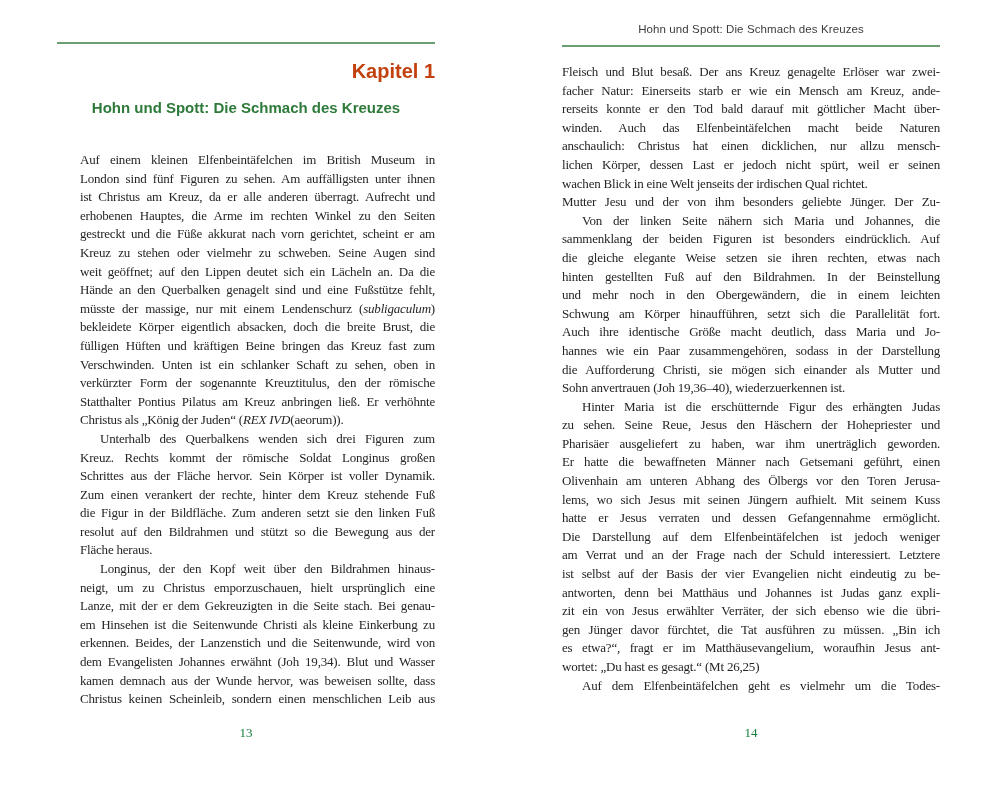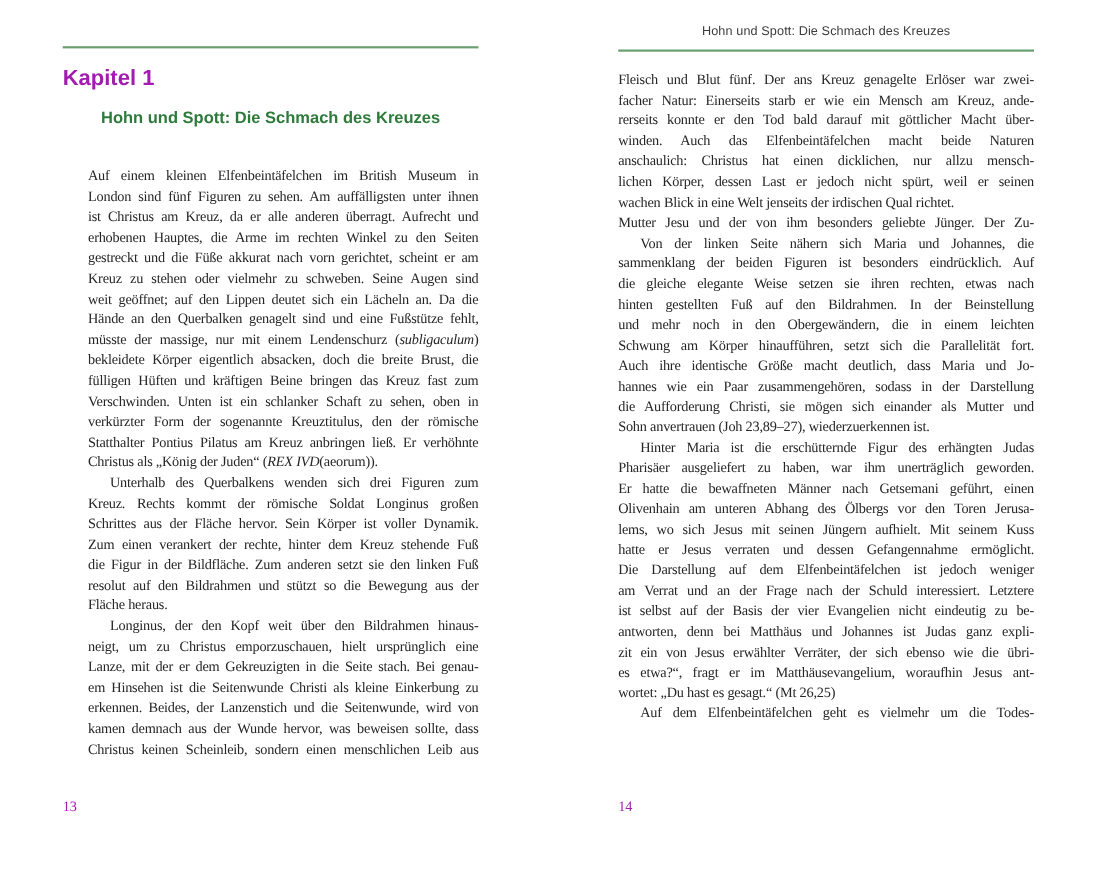--- a/index.html
+++ b/index.html
@@ -33,25 +33,25 @@
   }
   .page.left  .rule { top: 42px; }
   .page.right .rule { top: 45px; }
 
   .chapter-number {
     position: absolute;
     top: 60px;
     left: 0;
     right: 0;
     margin: 0;
-    text-align: left;
+    text-align: right;
     font-family: "Liberation Sans", sans-serif;
     font-size: 20px;
     font-weight: bold;
-    color: #a21caf;
+    color: #c2410c;
   }
   .chapter-title {
     position: absolute;
     top: 99px;
     left: 0;
     right: 0;
     margin: 0;
     text-align: center;
     font-family: "Liberation Sans", sans-serif;
     font-size: 15px;
@@ -89,23 +89,23 @@
     overflow: visible;
   }
   .line.para-end { text-align-last: left; }
   .line.indent   { text-indent: 20px; }
 
   .pagenum {
     position: absolute;
     top: 725px;
     left: 0;
     right: 0;
-    text-align: left;
+    text-align: center;
     font-size: 13px;
-    color: #a21caf;
+    color: #15803d;
     font-family: Liberation Serif, serif;
   }
 </style>
 </head>
 <body>
 
 <div class="spread">
 
   <section class="page left">
     <div class="rule"></div>
@@ -132,59 +132,62 @@
         <div class="line">Schrittes aus der Fläche hervor. Sein Körper ist voller Dynamik.</div>
         <div class="line">Zum einen verankert der rechte, hinter dem Kreuz stehende Fuß</div>
         <div class="line">die Figur in der Bildfläche. Zum anderen setzt sie den linken Fuß</div>
         <div class="line">resolut auf den Bildrahmen und stützt so die Bewegung aus der</div>
         <div class="line para-end">Fläche heraus.</div>
         <div class="line indent">Longinus, der den Kopf weit über den Bildrahmen hinaus-</div>
         <div class="line">neigt, um zu Christus emporzuschauen, hielt ursprünglich eine</div>
         <div class="line">Lanze, mit der er dem Gekreuzigten in die Seite stach. Bei genau-</div>
         <div class="line">em Hinsehen ist die Seitenwunde Christi als kleine Einkerbung zu</div>
         <div class="line">erkennen. Beides, der Lanzenstich und die Seitenwunde, wird von</div>
+        <div class="line">dem Evangelisten Johannes erwähnt (Joh 19,34). Blut und Wasser</div>
         <div class="line">kamen demnach aus der Wunde hervor, was beweisen sollte, dass</div>
         <div class="line">Christus keinen Scheinleib, sondern einen menschlichen Leib aus</div>
       </div>
     <div class="pagenum">13</div>
   </section>
 
   <section class="page right">
     <div class="running-header">Hohn und Spott: Die Schmach des Kreuzes</div>
     <div class="rule"></div>
     <div class="body-text">
-        <div class="line">Fleisch und Blut fünf. Der ans Kreuz genagelte Erlöser war zwei-</div>
+        <div class="line">Fleisch und Blut besaß. Der ans Kreuz genagelte Erlöser war zwei-</div>
         <div class="line">facher Natur: Einerseits starb er wie ein Mensch am Kreuz, ande-</div>
         <div class="line">rerseits konnte er den Tod bald darauf mit göttlicher Macht über-</div>
         <div class="line">winden. Auch das Elfenbeintäfelchen macht beide Naturen</div>
         <div class="line">anschaulich: Christus hat einen dicklichen, nur allzu mensch-</div>
         <div class="line">lichen Körper, dessen Last er jedoch nicht spürt, weil er seinen</div>
         <div class="line para-end">wachen Blick in eine Welt jenseits der irdischen Qual richtet.</div>
         <div class="line">Mutter Jesu und der von ihm besonders geliebte Jünger. Der Zu-</div>
         <div class="line indent">Von der linken Seite nähern sich Maria und Johannes, die</div>
         <div class="line">sammenklang der beiden Figuren ist besonders eindrücklich. Auf</div>
         <div class="line">die gleiche elegante Weise setzen sie ihren rechten, etwas nach</div>
         <div class="line">hinten gestellten Fuß auf den Bildrahmen. In der Beinstellung</div>
         <div class="line">und mehr noch in den Obergewändern, die in einem leichten</div>
         <div class="line">Schwung am Körper hinaufführen, setzt sich die Parallelität fort.</div>
         <div class="line">Auch ihre identische Größe macht deutlich, dass Maria und Jo-</div>
         <div class="line">hannes wie ein Paar zusammengehören, sodass in der Darstellung</div>
         <div class="line">die Aufforderung Christi, sie mögen sich einander als Mutter und</div>
-        <div class="line para-end">Sohn anvertrauen (Joh 23,89–27), wiederzuerkennen ist.</div>
+        <div class="line para-end">Sohn anvertrauen (Joh 19,36–40), wiederzuerkennen ist.</div>
         <div class="line indent">Hinter Maria ist die erschütternde Figur des erhängten Judas</div>
+        <div class="line">zu sehen. Seine Reue, Jesus den Häschern der Hohepriester und</div>
         <div class="line">Pharisäer ausgeliefert zu haben, war ihm unerträglich geworden.</div>
         <div class="line">Er hatte die bewaffneten Männer nach Getsemani geführt, einen</div>
         <div class="line">Olivenhain am unteren Abhang des Ölbergs vor den Toren Jerusa-</div>
         <div class="line">lems, wo sich Jesus mit seinen Jüngern aufhielt. Mit seinem Kuss</div>
         <div class="line">hatte er Jesus verraten und dessen Gefangennahme ermöglicht.</div>
         <div class="line">Die Darstellung auf dem Elfenbeintäfelchen ist jedoch weniger</div>
         <div class="line">am Verrat und an der Frage nach der Schuld interessiert. Letztere</div>
         <div class="line">ist selbst auf der Basis der vier Evangelien nicht eindeutig zu be-</div>
         <div class="line">antworten, denn bei Matthäus und Johannes ist Judas ganz expli-</div>
         <div class="line">zit ein von Jesus erwählter Verräter, der sich ebenso wie die übri-</div>
+        <div class="line">gen Jünger davor fürchtet, die Tat ausführen zu müssen. „Bin ich</div>
         <div class="line">es etwa?“, fragt er im Matthäusevangelium, woraufhin Jesus ant-</div>
         <div class="line para-end">wortet: „Du hast es gesagt.“ (Mt 26,25)</div>
         <div class="line indent">Auf dem Elfenbeintäfelchen geht es vielmehr um die Todes-</div>
       </div>
     <div class="pagenum">14</div>
   </section>
 
 </div>
 
 </body></html>

